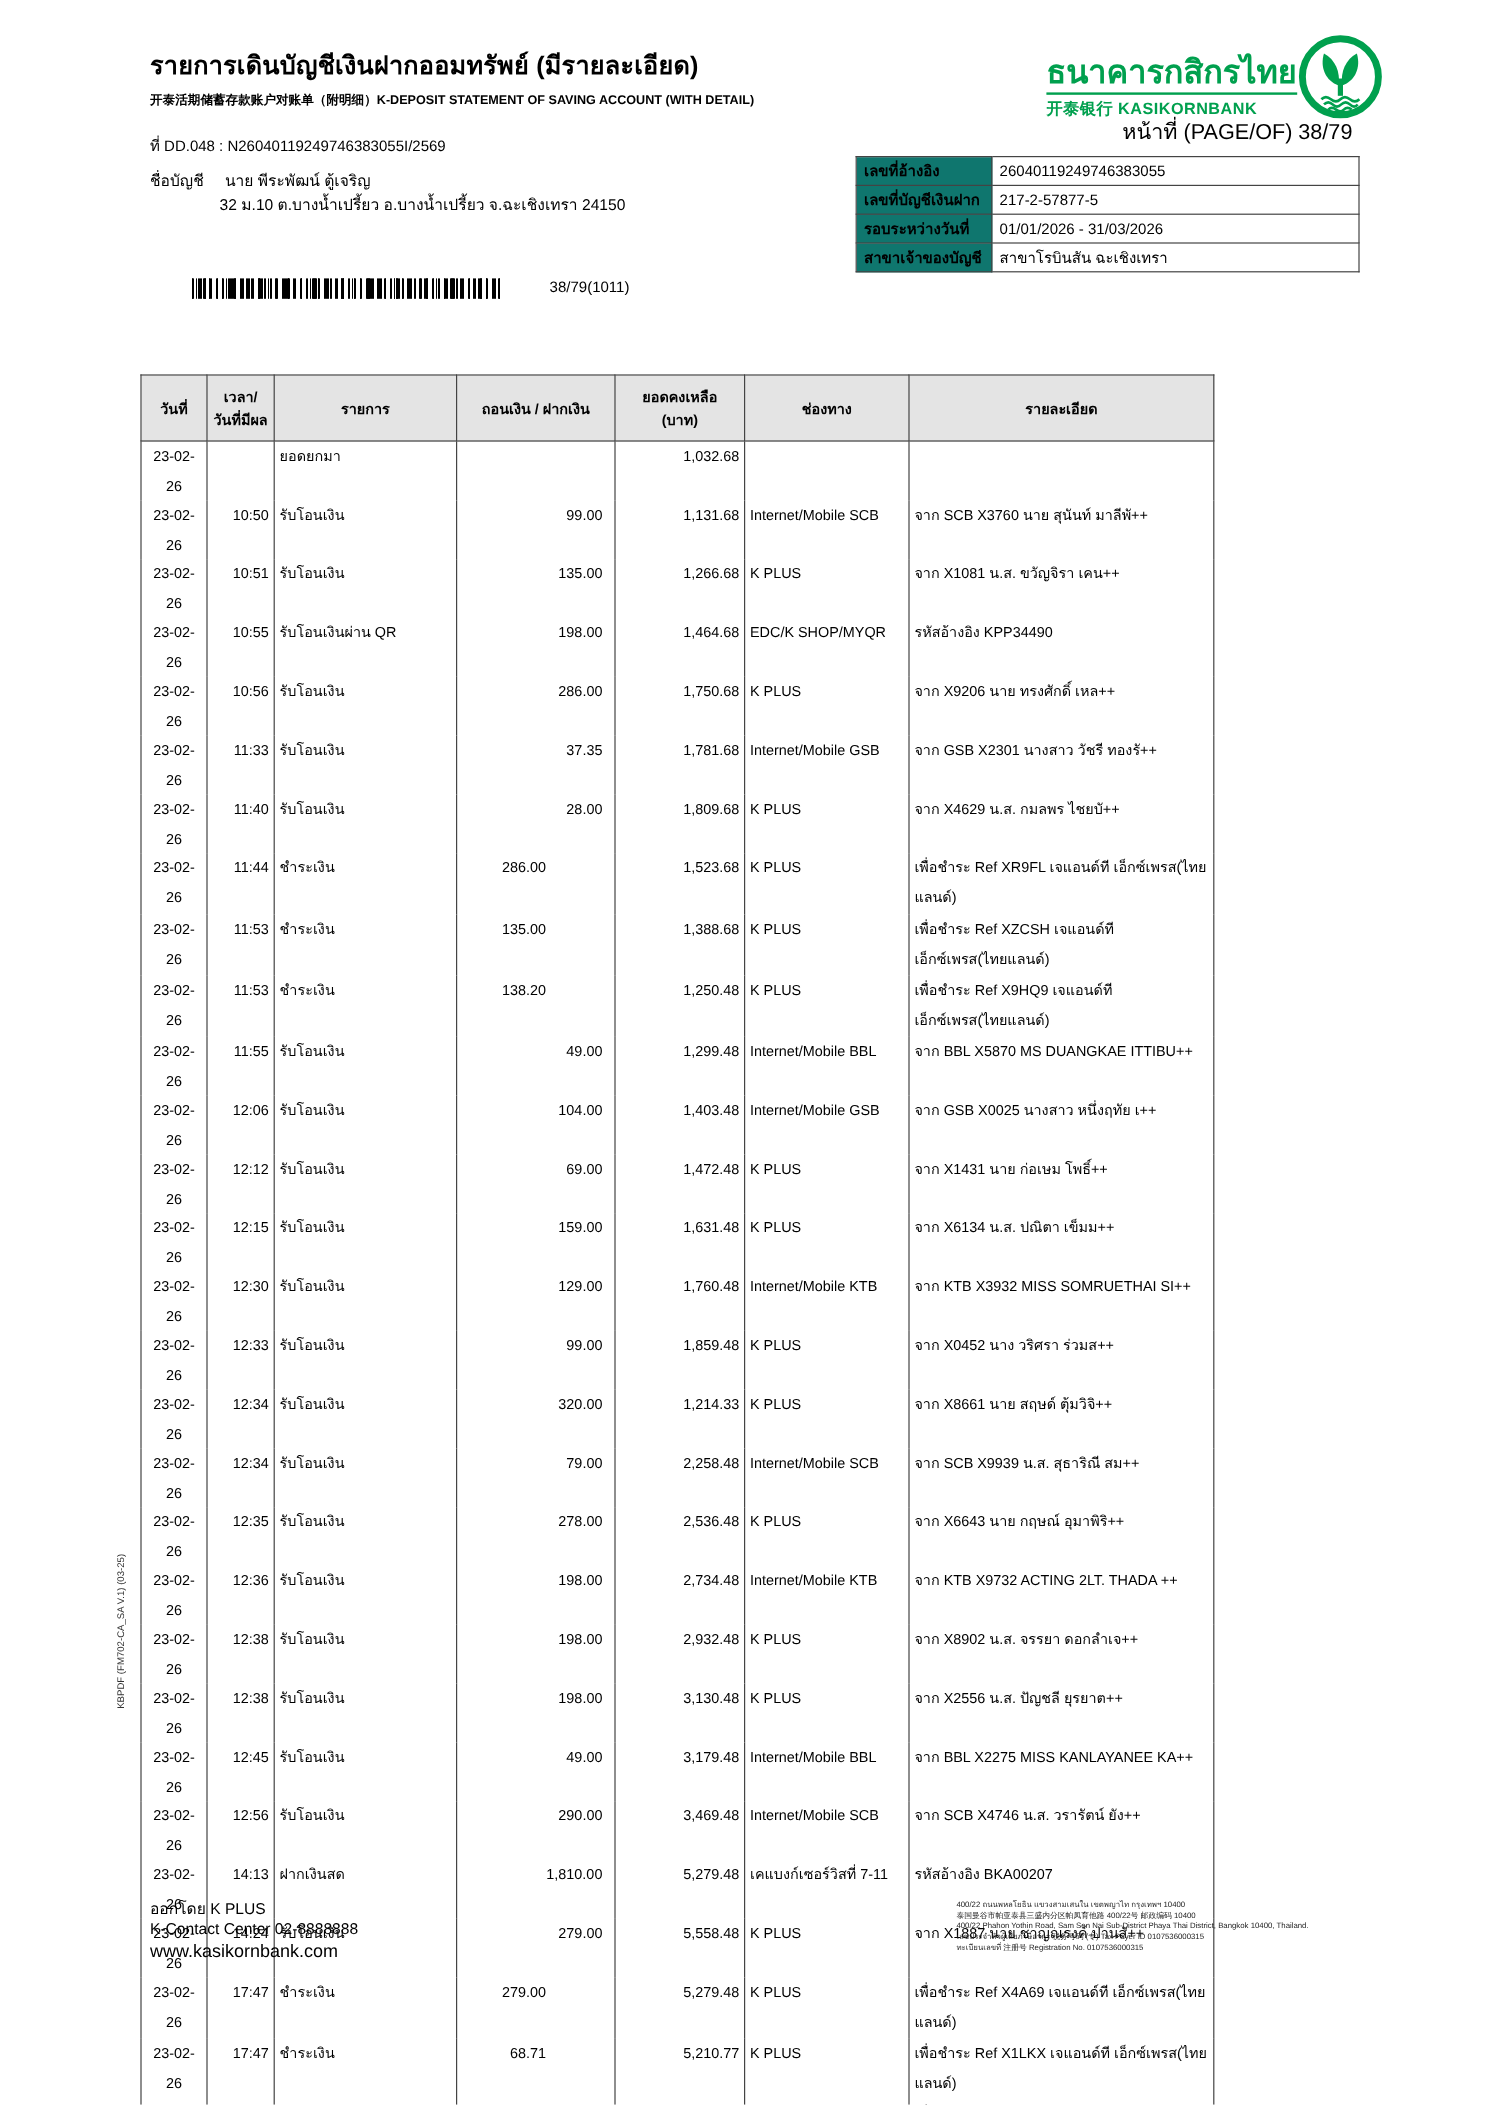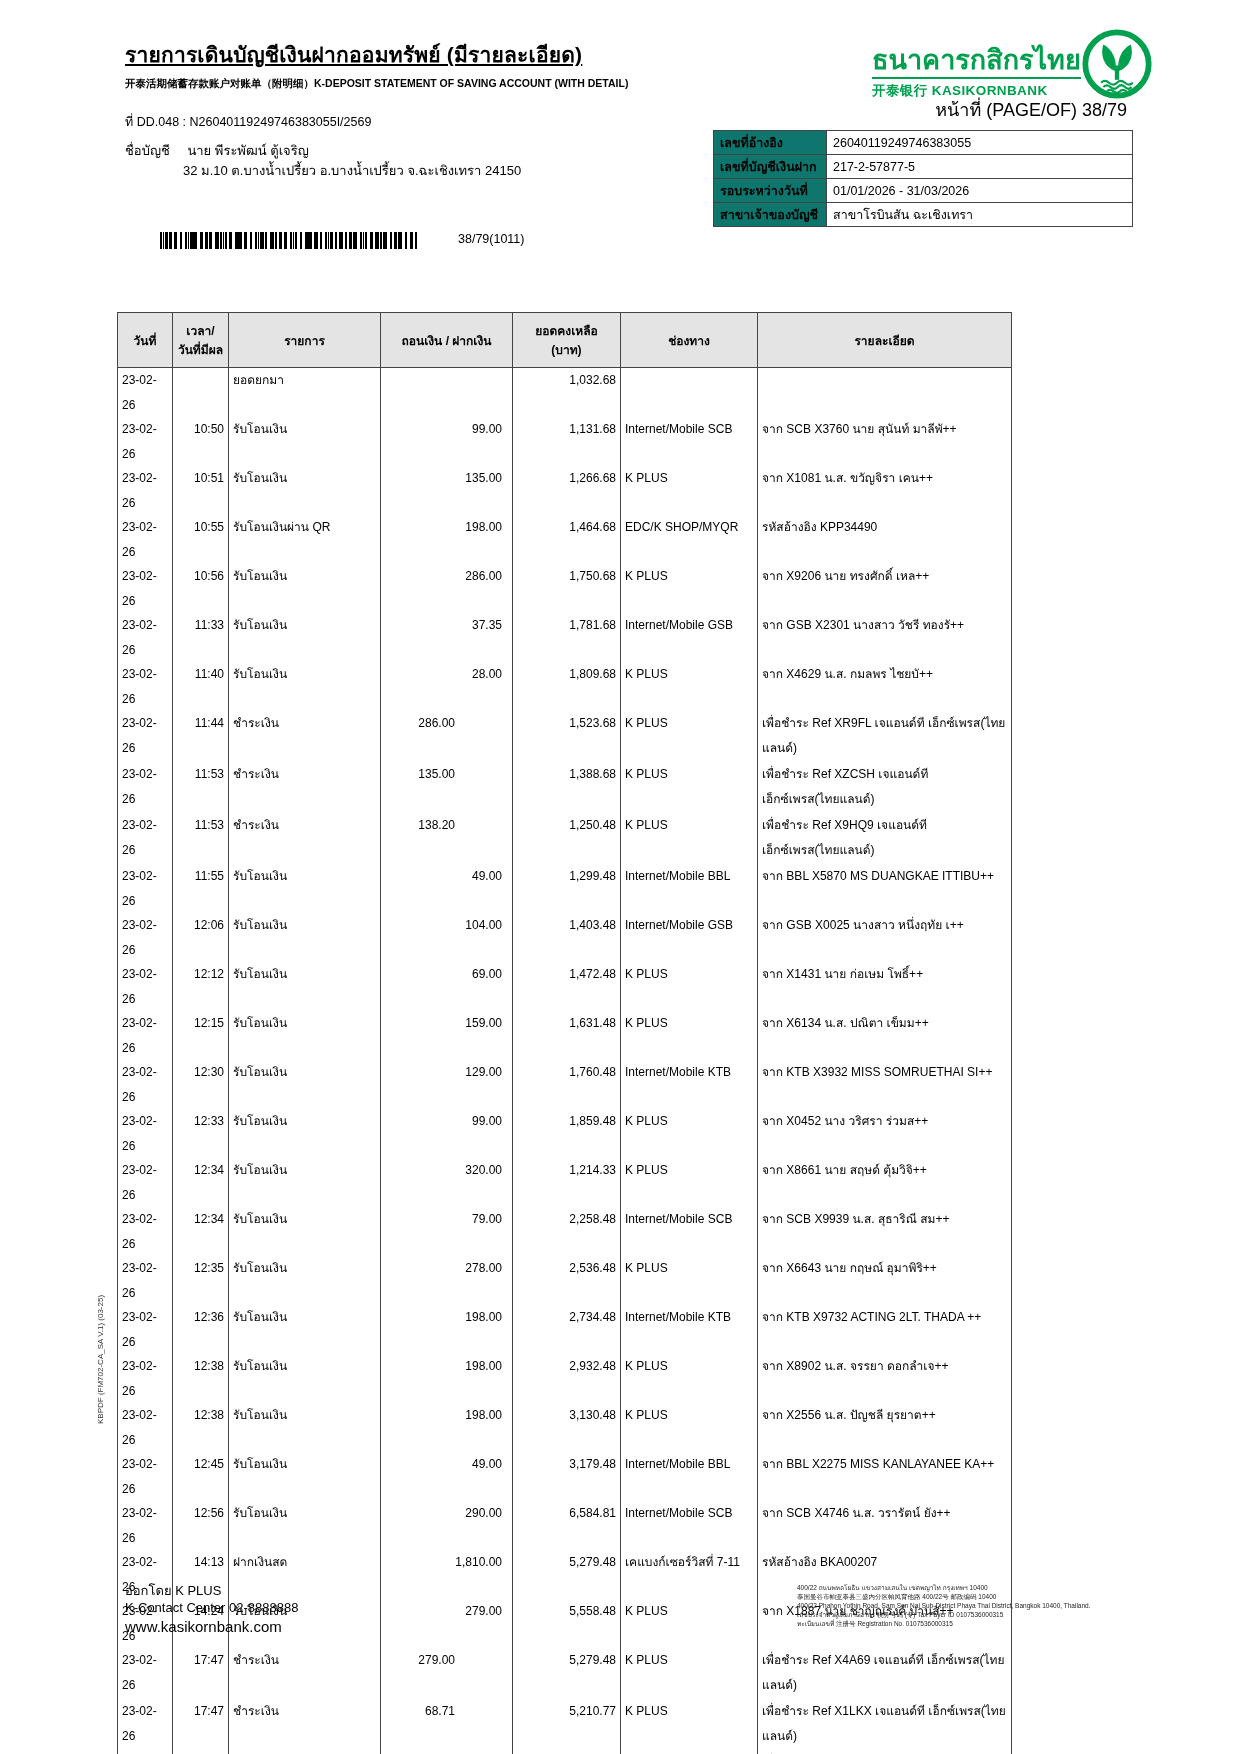--- a/index.html
+++ b/index.html
@@ -2,21 +2,21 @@
 <html><head>
 <meta charset="utf-8">
 <style>
   html,body { margin:0; padding:0; background:#ffffff; }
   .page {
     position:relative; width:1239px; height:1754px; background:#fff;
     font-family:"Liberation Sans","DejaVu Sans",sans-serif; color:#000; overflow:hidden;
   }
   
   .hdr-left { position:absolute; left:125px; top:38px; }
-  .title { font-size:21px; font-weight:bold; letter-spacing:0.2px;text-decoration:underline; }
+  .title { font-size:21px; font-weight:bold; letter-spacing:0.2px; }
   .subtitle { font-size:10.5px; font-weight:bold; margin-top:6px; }
   .brand { position:absolute; left:872px; top:28px; display:flex; align-items:flex-end; gap:0; }
   .brand-text { text-align:left; }
   .brand-th { font-size:27px; font-weight:bold; color:var(--green); line-height:30px; }
   .brand-rule { height:2px; background:var(--green); margin:2px 0 3px 0; }
   .brand-en { font-size:13.5px; font-weight:bold; color:var(--green); letter-spacing:0.4px; }
   .logo { flex:0 0 auto; }
   .page-of { position:absolute; top:95px; right:112px; font-size:18px; }
   .doc-no { position:absolute; left:125px; top:112px; font-size:12.5px; }
   
@@ -43,21 +43,21 @@
   .txn-table { position:absolute; left:117px; top:312px; width:894px;
     border-collapse:collapse; table-layout:fixed; border:1px solid #444; }
   .txn-table th { background:#e4e4e4; border:1px solid #444; font-size:12px; font-weight:bold;
     height:54px; text-align:center; vertical-align:middle; padding:0; }
   .txn-table td { border-left:1px solid #444; border-right:1px solid #444;
     font-size:12px; vertical-align:top; line-height:24.5px; padding:0 4px; overflow:hidden; }
   .txn-table tbody tr { height:25px; }
   .txn-table tbody tr.tall { height:51px; }
   .w-date{width:55px}.w-time{width:56px}.w-desc{width:152px}.w-amt{width:132px}
   .w-bal{width:108px}.w-ch{width:137px}.w-det{width:254px}
-  .c-date { padding-left:5px; }
+  .c-date { padding-left:5px;text-align:center; }
   .c-time { text-align:right; padding-right:7px; }
   .c-amt { text-align:right; }
   .c-amt.wd { padding-right:57px; }
   .c-amt.dp { padding-right:10px; }
   .c-bal { text-align:right; padding-right:8px; }
   
   .side-code { position:absolute; left:96px; top:1424px; transform:rotate(-90deg);
     transform-origin:0 0; font-size:8px; color:#333; white-space:nowrap; }
   
   .footer-left { position:absolute; left:125px; top:1582px; font-size:13px; line-height:17px; }
@@ -373,21 +373,21 @@
           <td class="c-amt dp">49.00</td>
           <td class="c-bal">3,179.48</td>
           <td class="c-ch">Internet/Mobile BBL</td>
           <td class="c-det">จาก BBL X2275 MISS KANLAYANEE KA++</td>
         </tr>
         <tr>
           <td class="c-date">23-02-26</td>
           <td class="c-time">12:56</td>
           <td class="c-desc">รับโอนเงิน</td>
           <td class="c-amt dp">290.00</td>
-          <td class="c-bal">6,584.81</td>
+          <td class="c-bal">3,469.48</td>
           <td class="c-ch">Internet/Mobile SCB</td>
           <td class="c-det">จาก SCB X4746 น.ส. วรารัตน์ ยัง++</td>
         </tr>
         <tr>
           <td class="c-date">23-02-26</td>
           <td class="c-time">14:13</td>
           <td class="c-desc">ฝากเงินสด</td>
           <td class="c-amt dp">1,810.00</td>
           <td class="c-bal">5,279.48</td>
           <td class="c-ch">เคแบงก์เซอร์วิสที่ 7-11</td>

